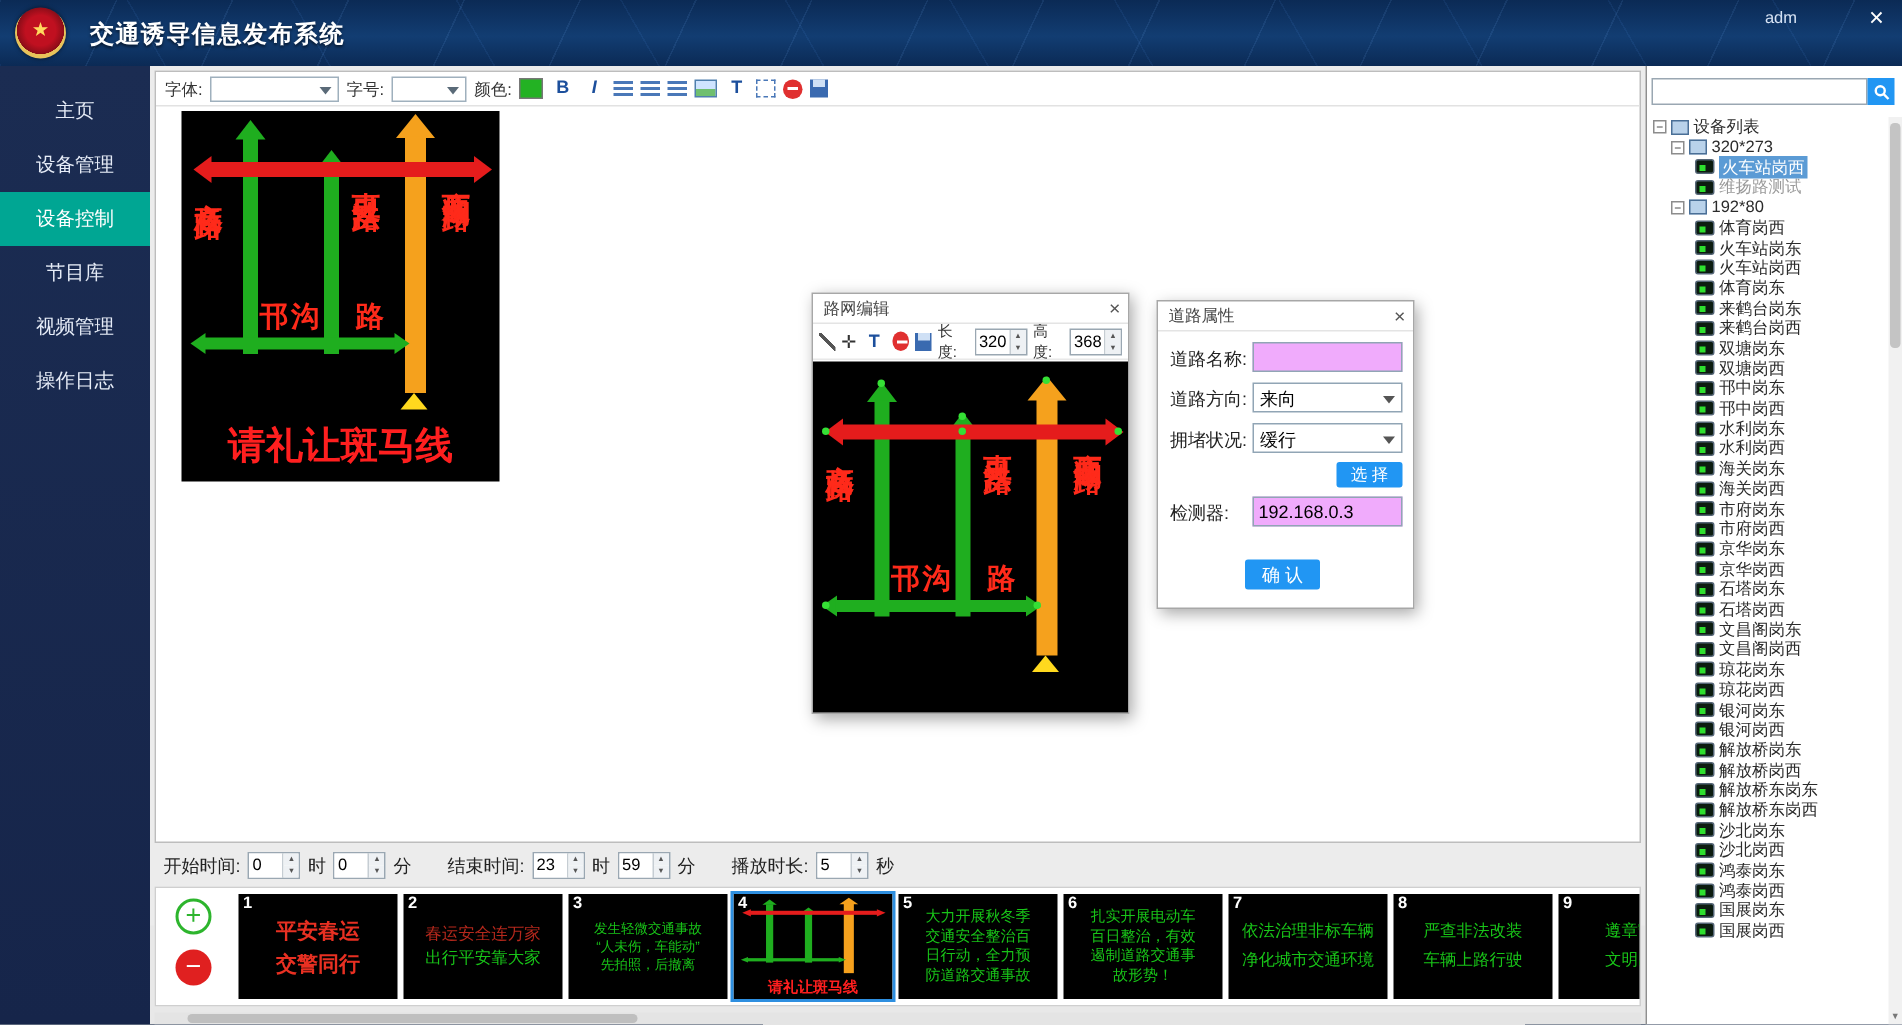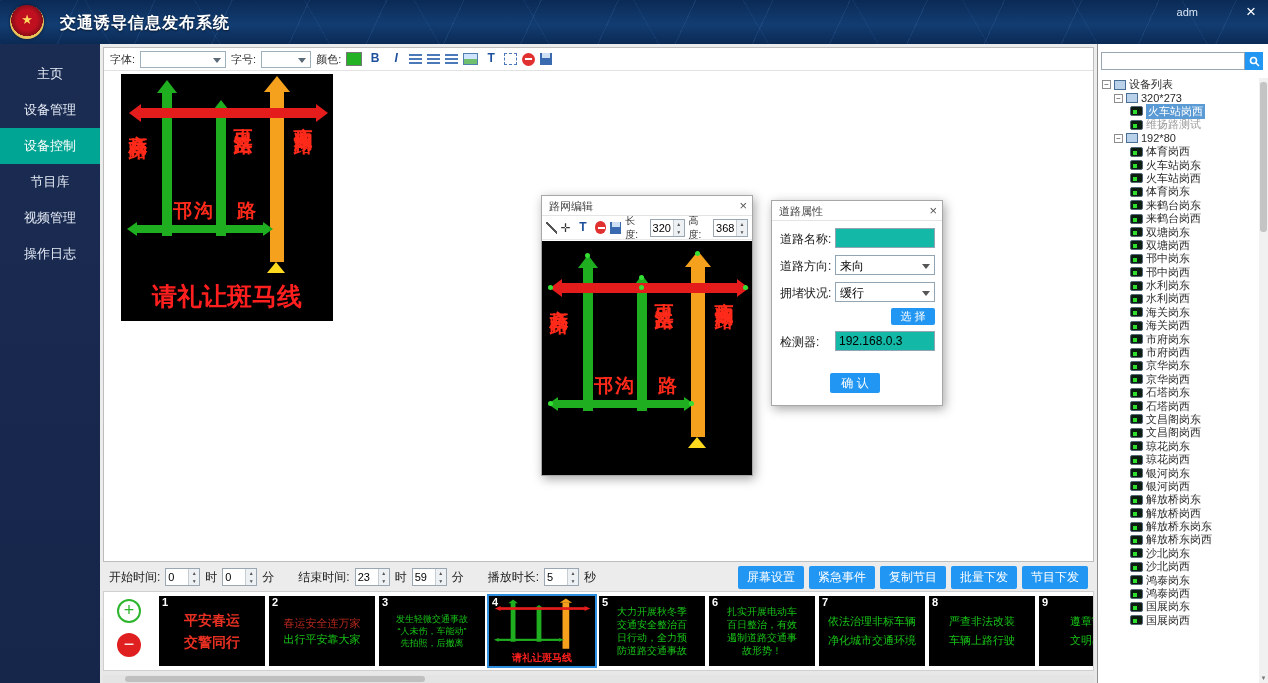--- a/index.html
+++ b/index.html
@@ -100,21 +100,21 @@
   .dlg.editor { left:421px; top:124px; width:212px; height:281px; }
   .ed-tools { display:flex; align-items:center; gap:4px; height:24px; padding:0 4px;
     border-bottom:1px solid #e8e8e8; font-size:10px; color:#333; }
   .icon-pen { width:12px; height:12px;
     background:linear-gradient(45deg,transparent 44%,#555 44% 58%,transparent 58%); }
   .icon-move { font-weight:bold; color:#333; font-size:12px; }
   .ed-canvas { position:absolute; left:0; top:45px; width:210px; height:234px; background:#000; }
   .dlg.props { left:651px; top:129px; width:172px; height:206px; }
   .prow { position:absolute; font-size:12px; color:#222; }
   .pin { border:1px solid #91a5b5; height:20px; font-size:12px; padding:0 3px; width:100px;
-    font-family:inherit; background:#14b8a6; }
+    font-family:inherit; background:#f0abfc; }
   .psel { position:relative; border:1px solid #91a5b5; height:20px; width:100px; background:#fff;
     font-size:12px; padding:2px 14px 0 4px; }
   .psel::after { content:''; position:absolute; right:4px; top:8px; border-left:4px solid transparent;
     border-right:4px solid transparent; border-top:5px solid #555; }
   .blue-btn { background:#2196f3; color:#fff; border:none; font-size:12px; border-radius:2px;
     cursor:pointer; font-family:inherit; }
 
   
   .spin { display:inline-flex; align-items:stretch; border:1px solid #9aa7b2; background:#fff; height:18px; }
   .spin input { width:22px; border:none; font-size:11px; padding:0 2px; font-family:inherit; }
@@ -389,27 +389,20 @@
       <span class="tb-gap"></span>
       <span>播放时长:</span>
       <span class="spin">
           <input value="5" style="">
           <span class="sbtns">
             <i>▲</i>
             <i>▼</i>
           </span>
         </span>
       <span>秒</span>
-      <span class="actions">
-        <button class="blue-btn abtn">屏幕设置</button>
-        <button class="blue-btn abtn">紧急事件</button>
-        <button class="blue-btn abtn">复制节目</button>
-        <button class="blue-btn abtn">批量下发</button>
-        <button class="blue-btn abtn">节目下发</button>
-      </span>
     </div>
 
     <div class="strip">
       <div class="addbtn">+</div>
       <div class="delbtn">−</div>
 
       <div class="thumb" style="left:55px">
         <span class="tnum">1</span>
         <div class="tcontent">
           <div class="tline big-red">平安春运</div>

